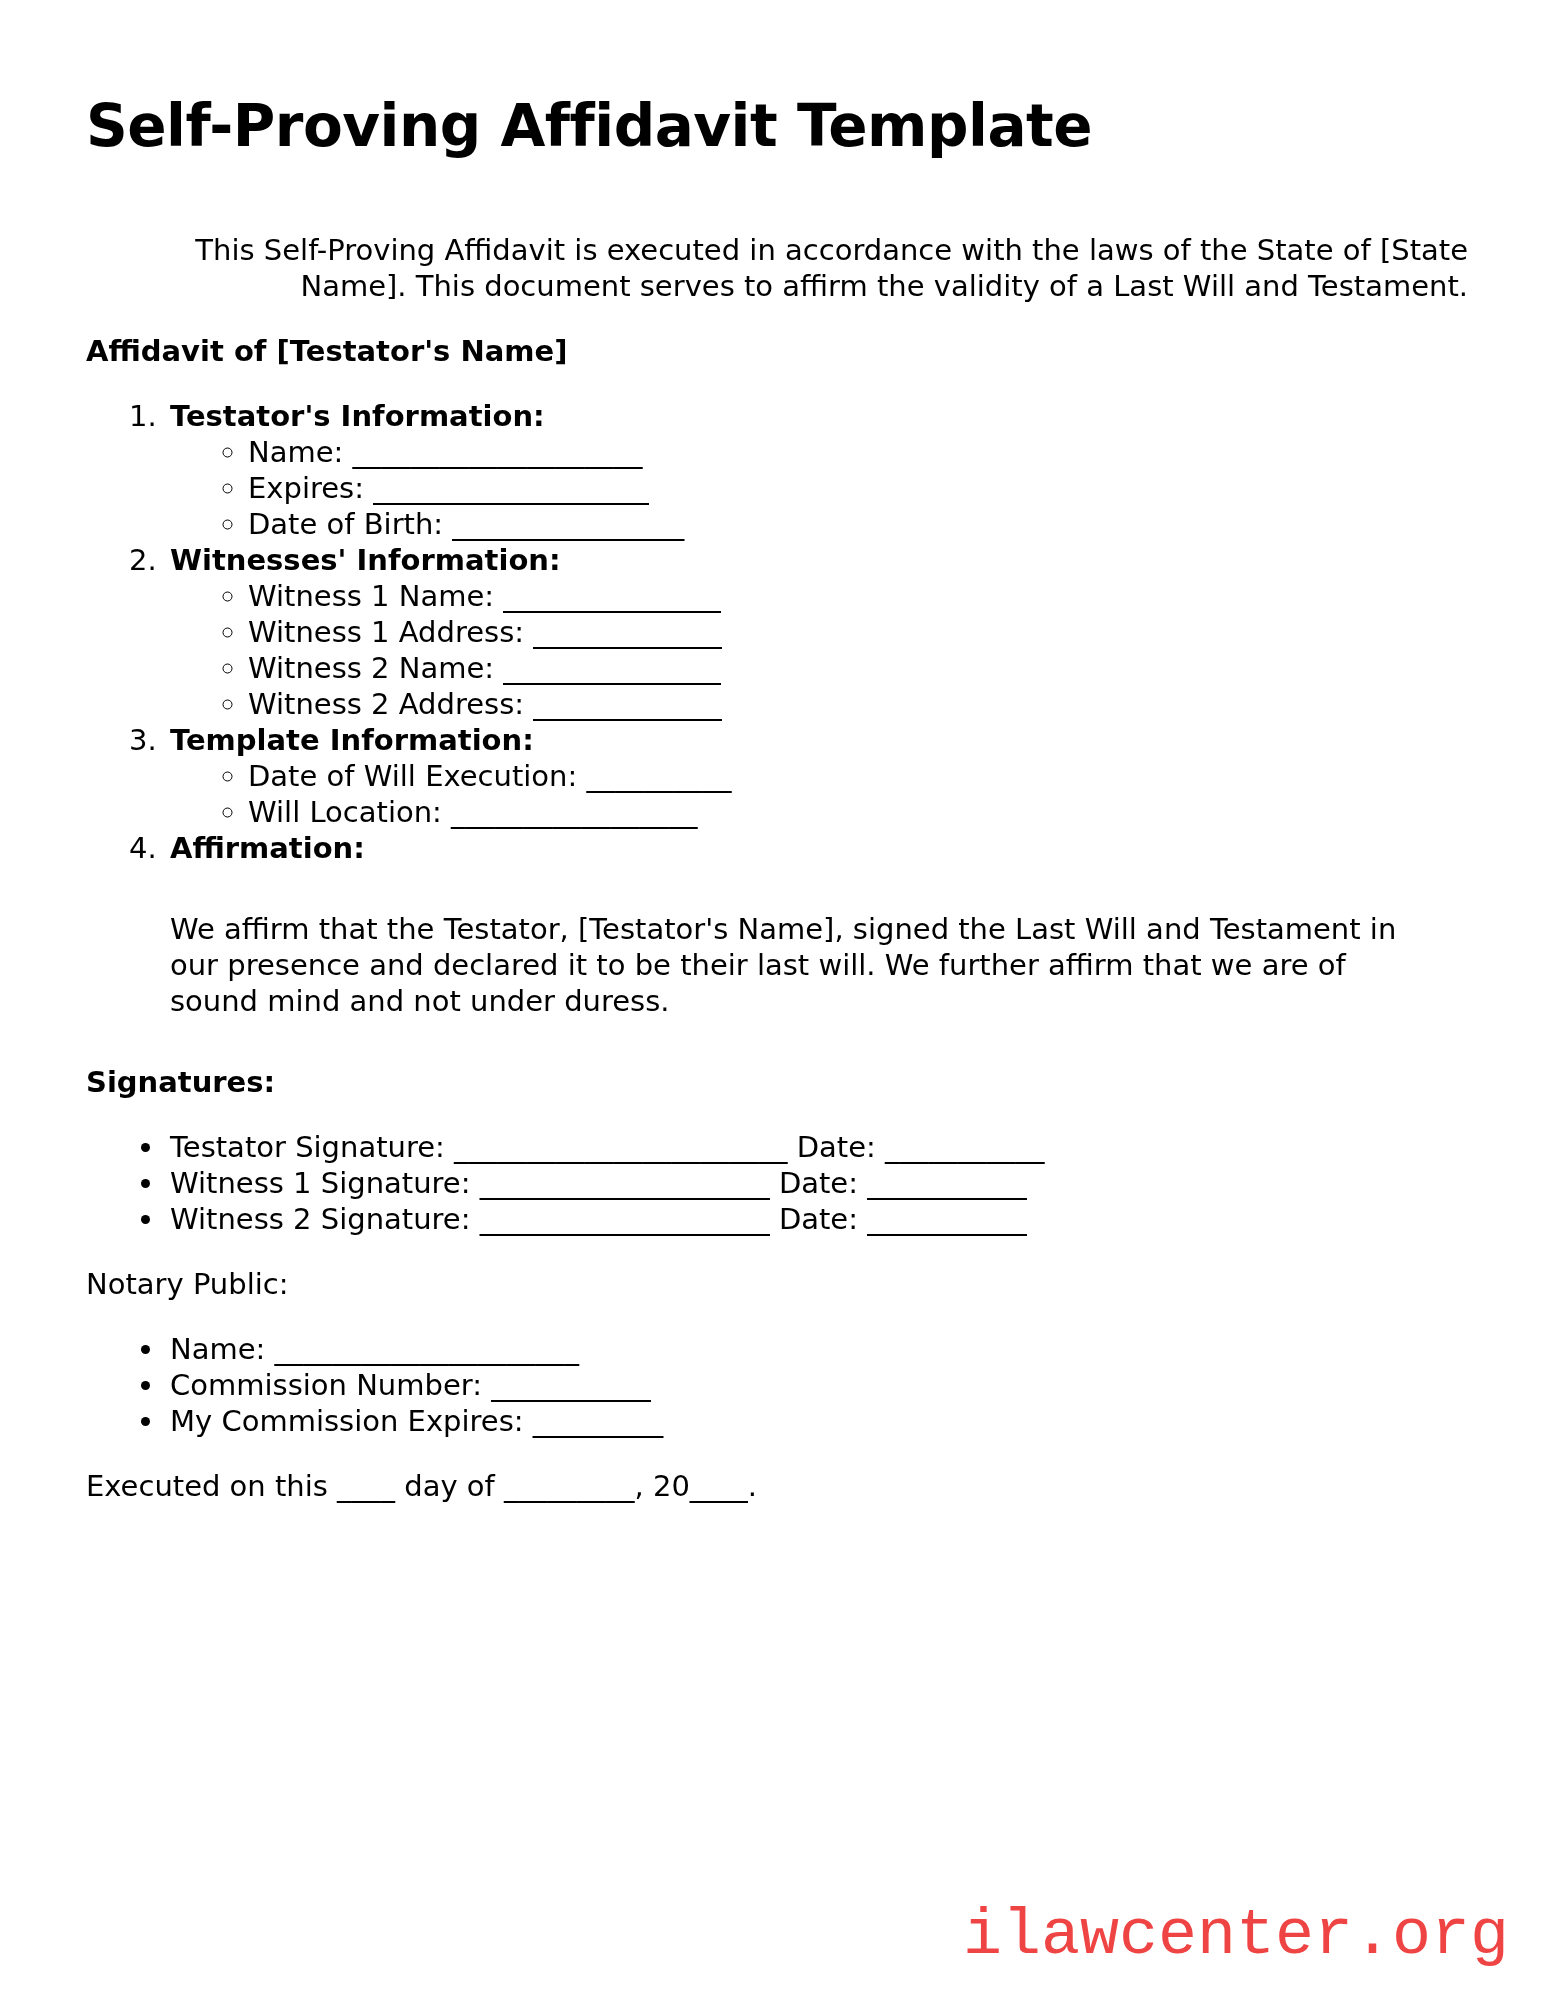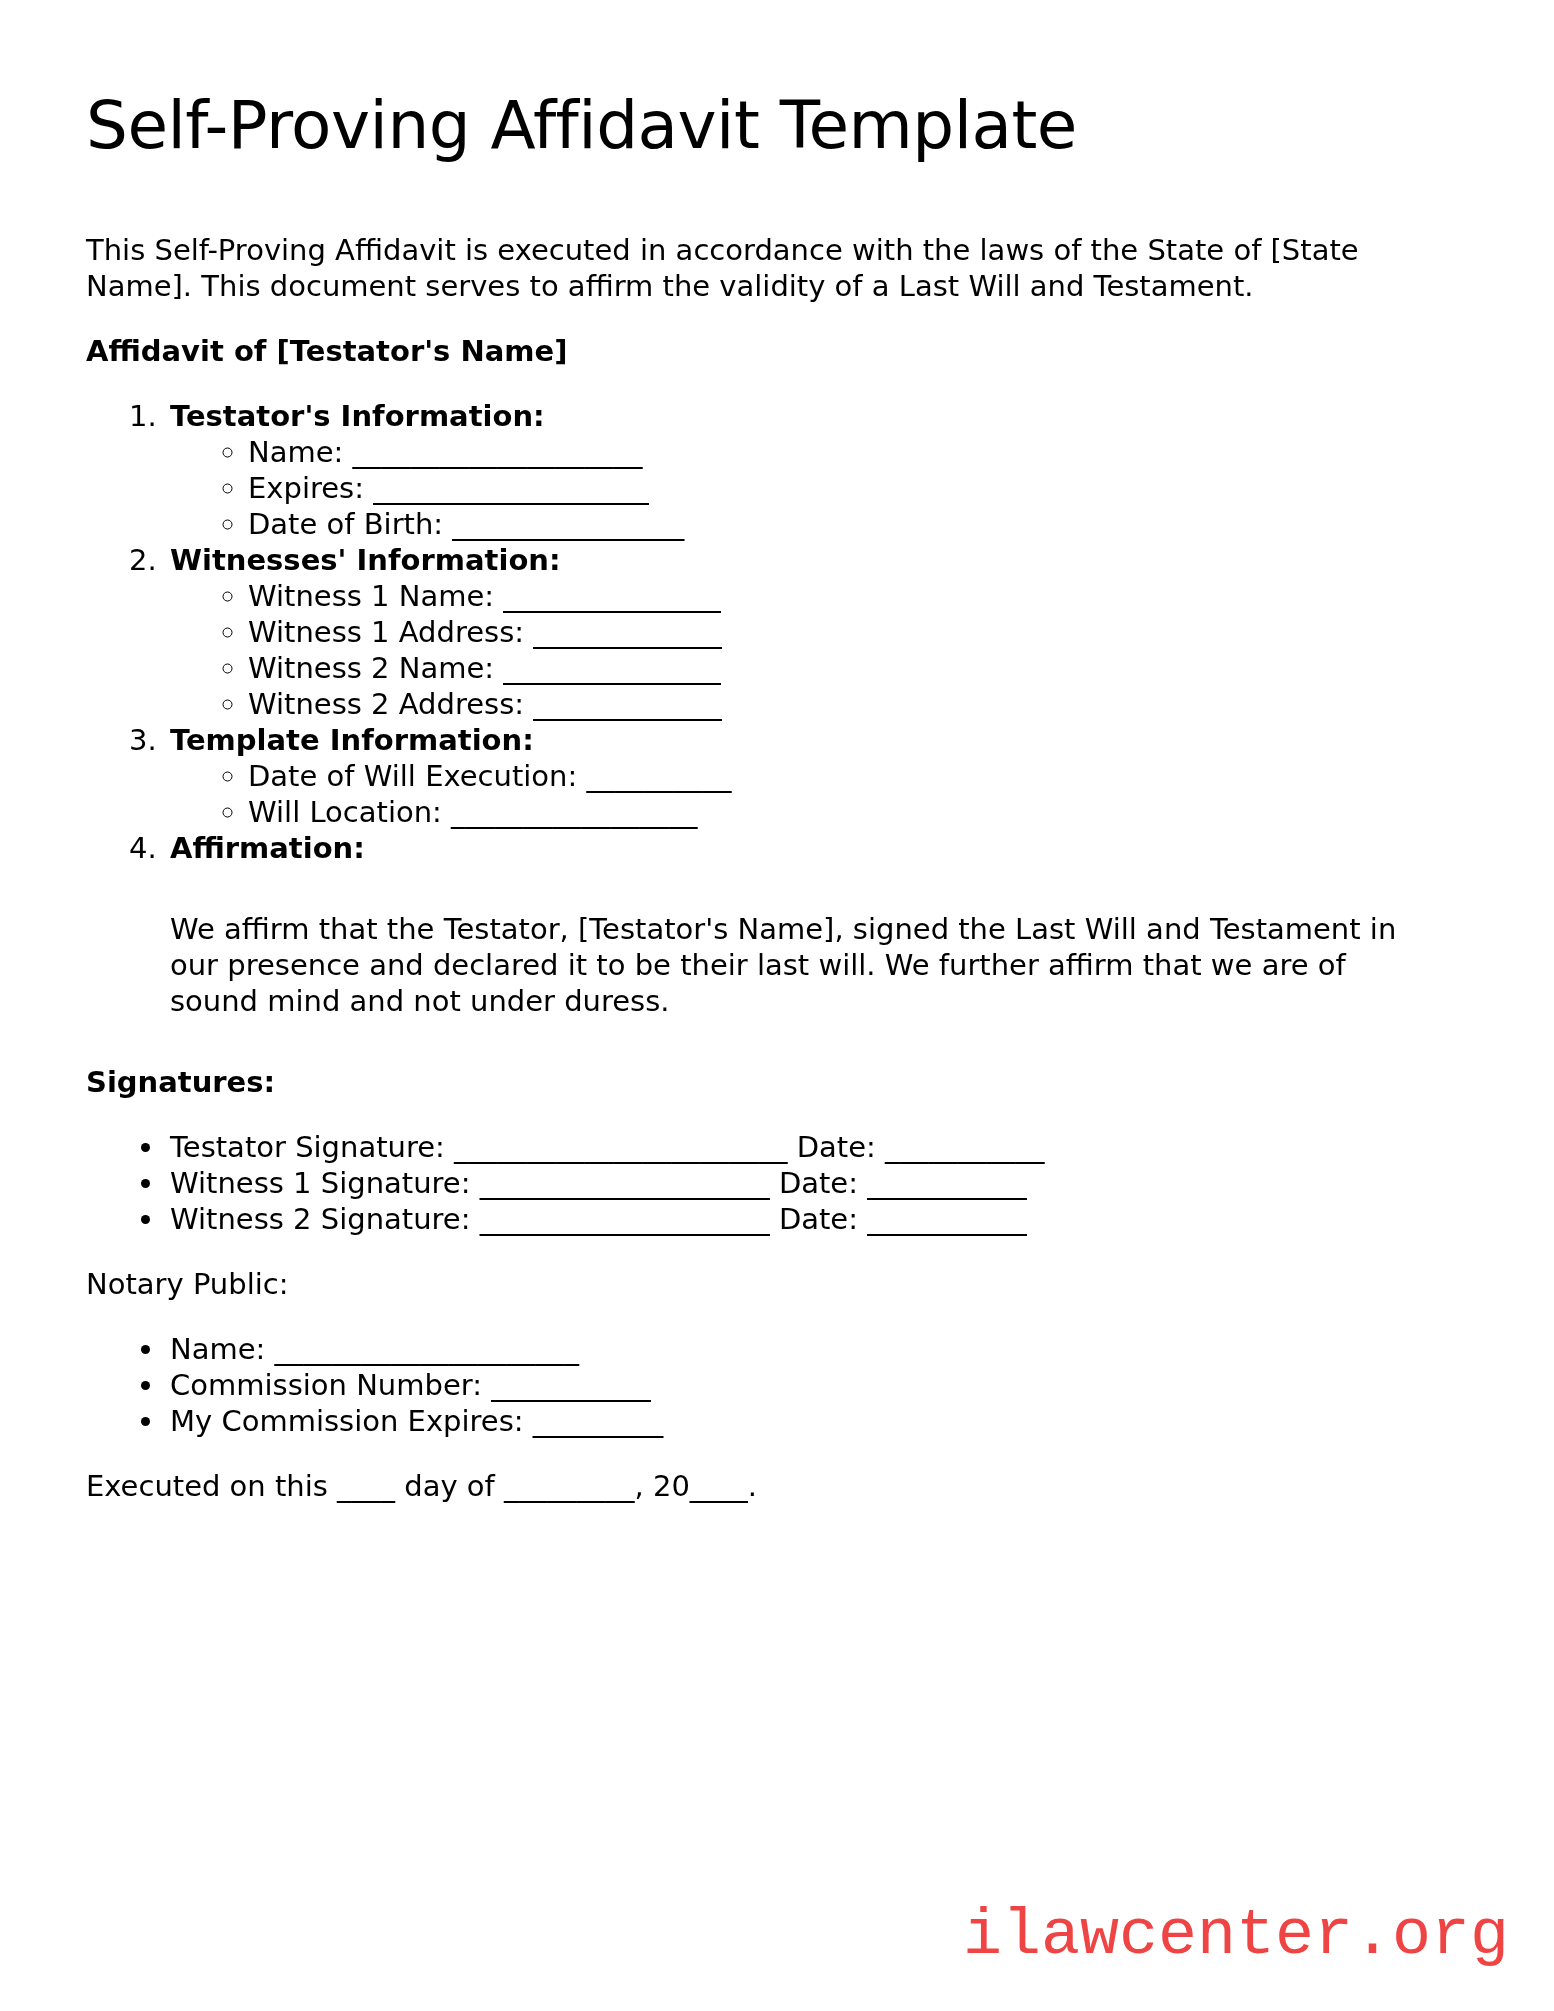--- a/index.html
+++ b/index.html
@@ -15,30 +15,31 @@
     padding: 94px 86px 0 86px;
     background: #ffffff;
     color: #000000;
     font-family: "DejaVu Sans", "Liberation Sans", sans-serif;
     font-size: 29px;
     line-height: 36px;
     overflow: hidden;
   }
   h1.doc-title {
     margin: 0 0 74px 0;
-    font-size: 66px;
+    font-size: 58px;
     line-height: 64px;
-    font-weight: normal;
+    font-weight: bold;
     letter-spacing: -0.5px;
   }
   p {
     margin: 29px 0;
   }
   .pre {
     white-space: pre-line;
+    text-align: right;
   }
   .bold {
     font-weight: bold;
   }
   ol.decl-list {
     margin: 29px 0;
     padding-left: 80px;
     list-style-type: decimal;
   }
   ol.decl-list > li {

